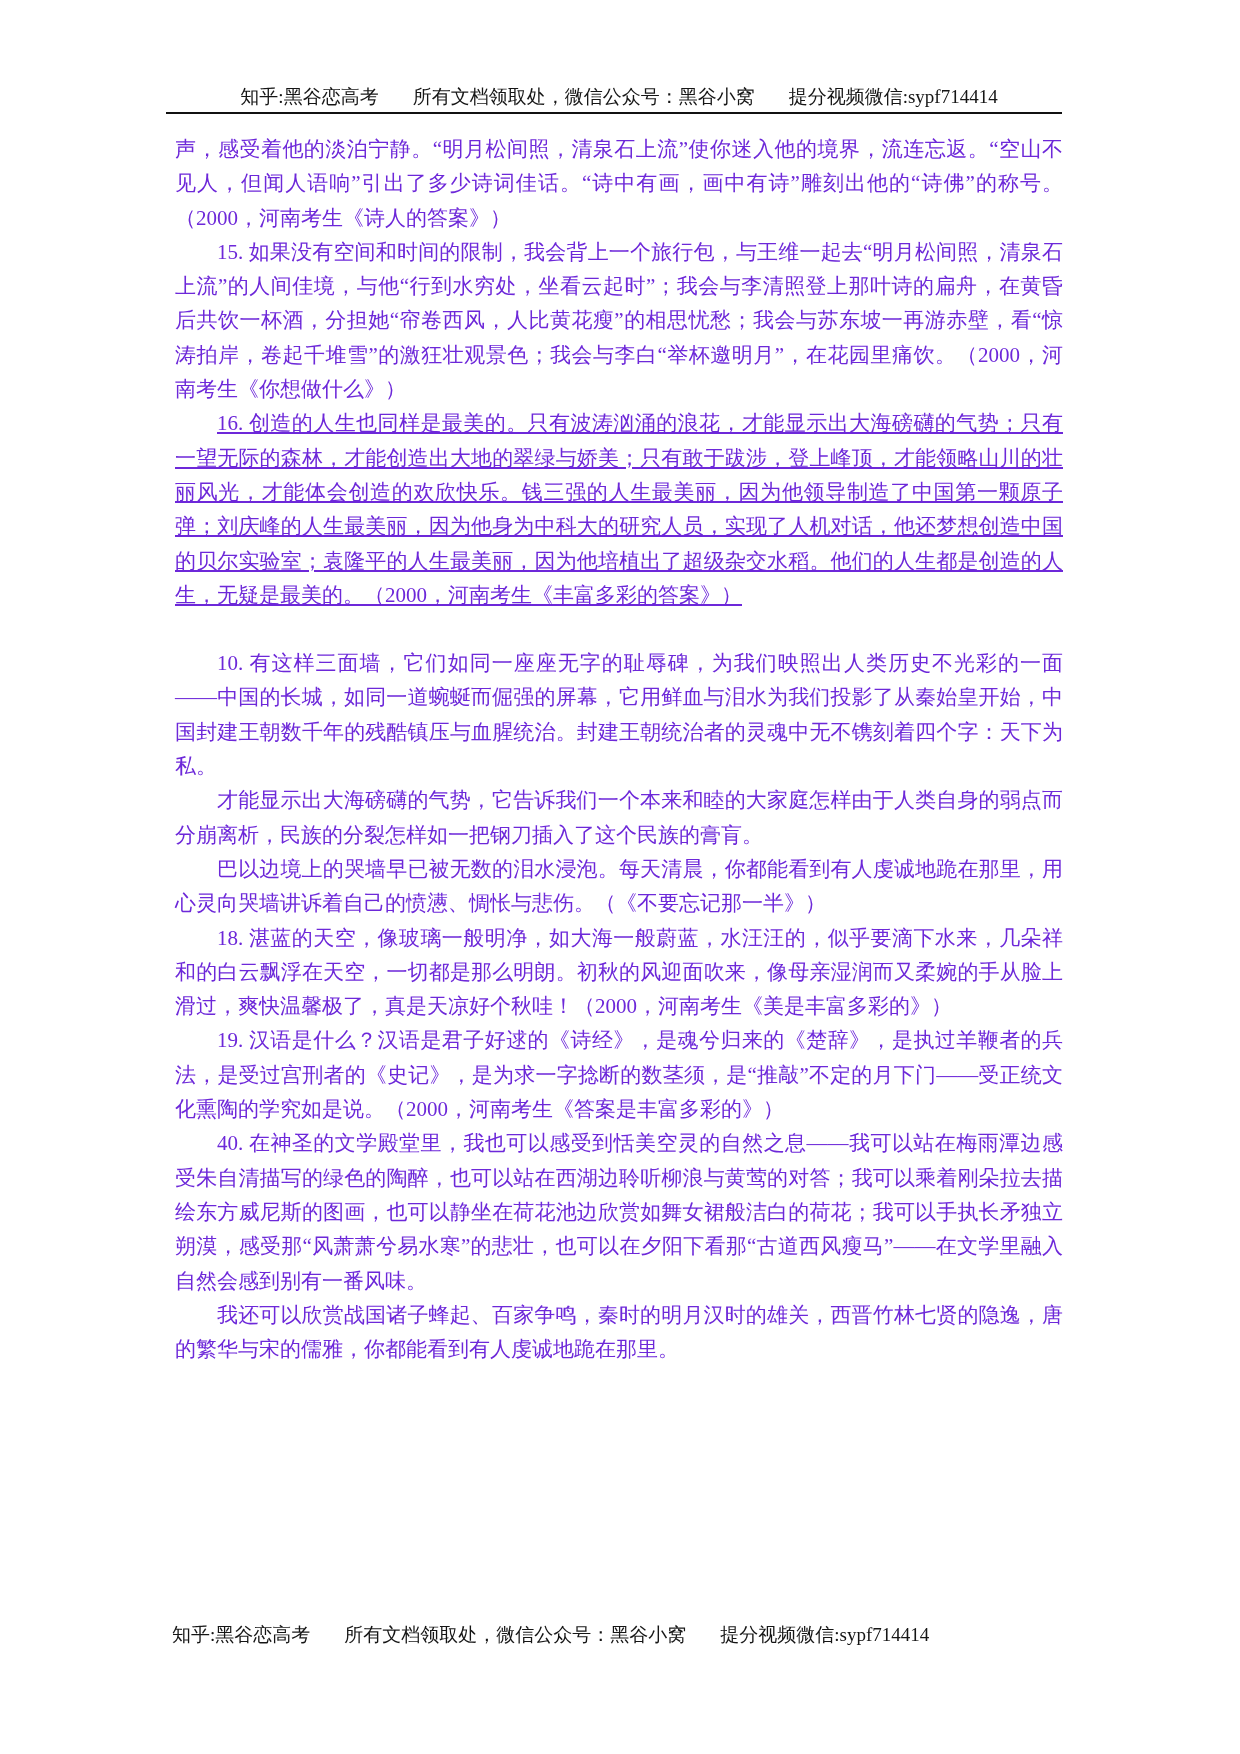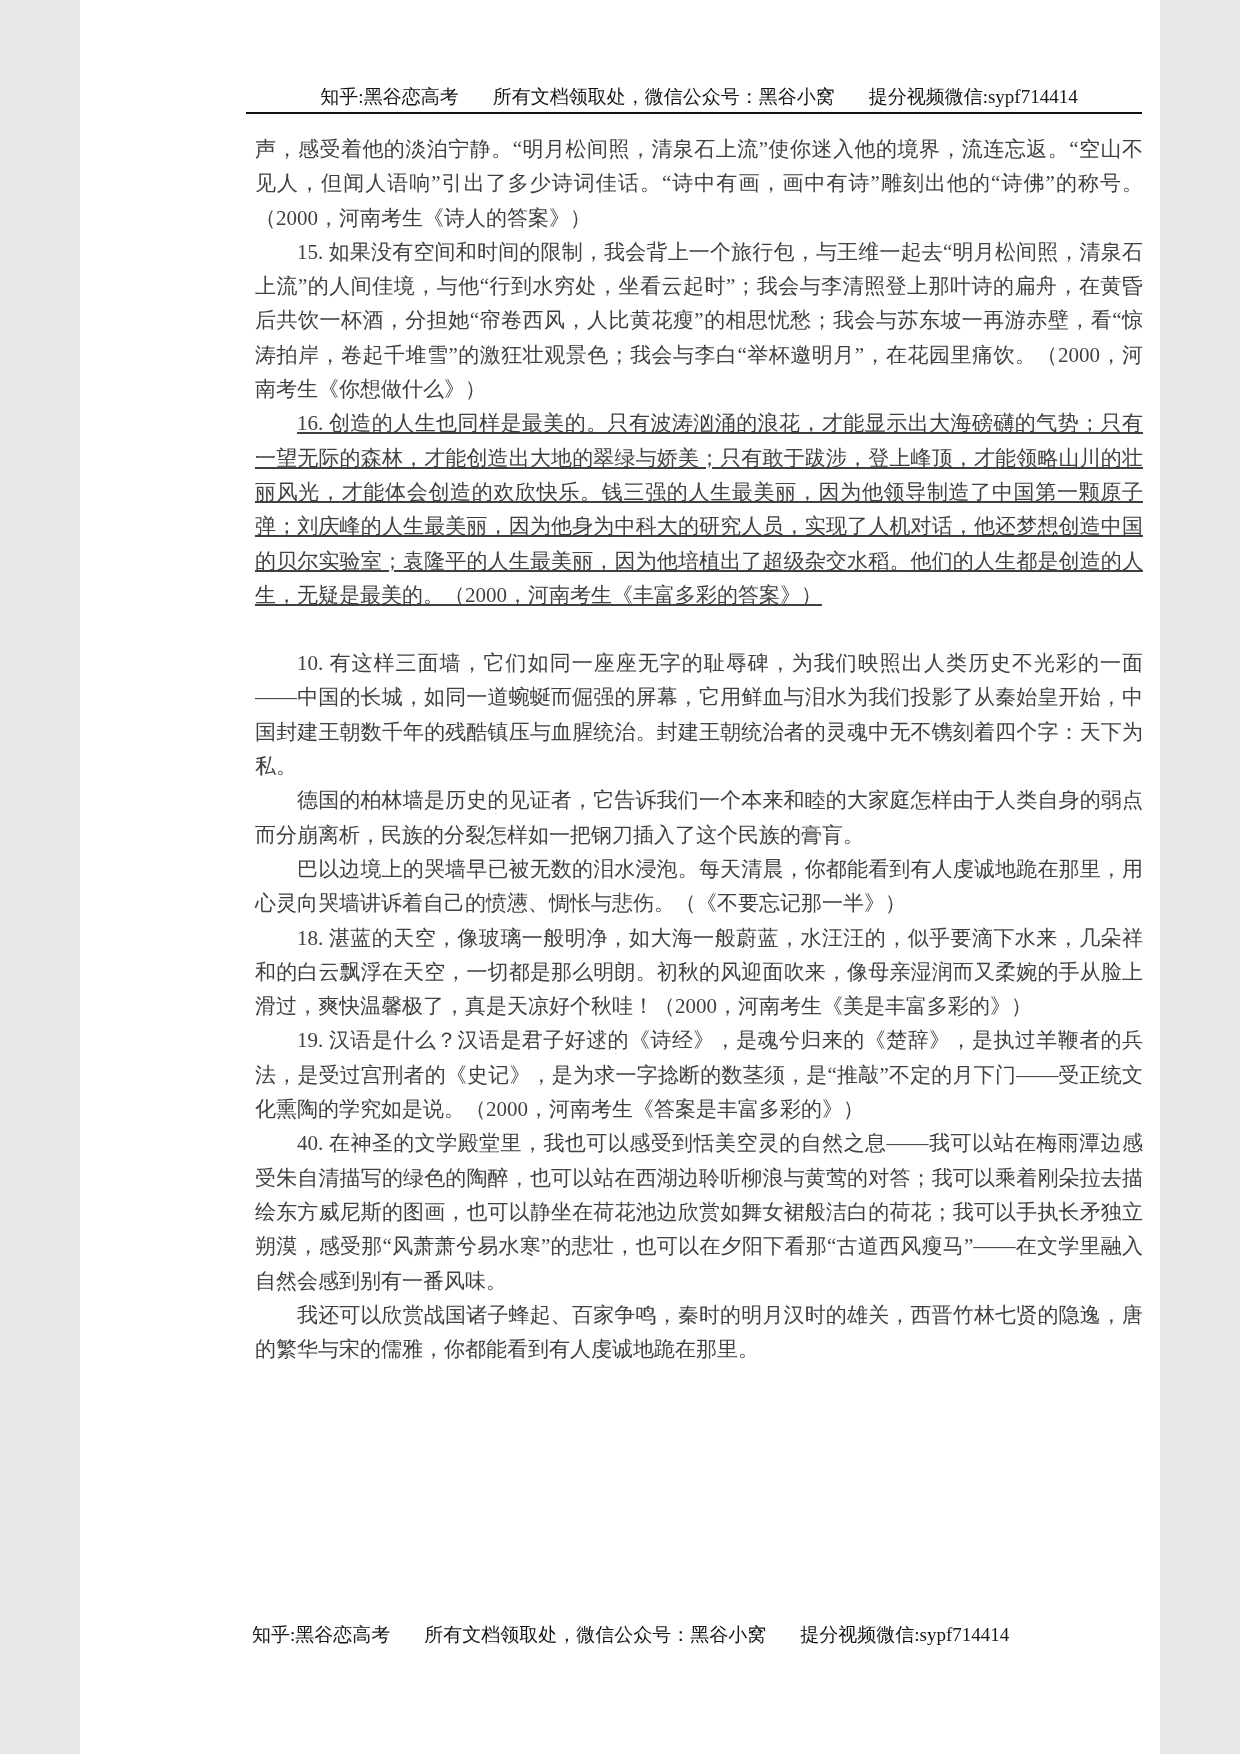--- a/index.html
+++ b/index.html
@@ -1,19 +1,19 @@
 <!DOCTYPE html>
 <html lang="zh"><head>
 <meta charset="utf-8">
 <style>
   html, body { margin: 0; padding: 0; }
   body { background: #e8e8e8; }
   .page {
     position: relative;
-    width: 1080px;
+    width: 1240px;
     height: 1754px;
     margin: 0 auto;
     background: #ffffff;
     font-family: "Liberation Serif", "DejaVu Serif", serif;
     color: #1a1a1a;
     overflow: hidden;
   }
   .page-header {
     position: absolute;
     top: 84px;
@@ -35,21 +35,21 @@
     border-top: 2px solid #111111;
   }
   .doc-content {
     position: absolute;
     top: 132px;
     left: 175px;
     width: 888px;
     font-size: 21px;
     line-height: 34.3px;
     text-align: justify;
-    color: #404040;
+    color: #6d28d9;
   }
   .doc-content p { margin: 0; }
   .doc-content p.indent { text-indent: 2em; }
   .doc-content p.gap-after { margin-bottom: 34px; text-decoration: underline; }
   .page-footer {
     position: absolute;
     top: 1622px;
     left: 172px;
     display: flex;
     gap: 34px;
@@ -68,21 +68,21 @@
     <span>所有文档领取处，微信公众号：黑谷小窝</span>
     <span>提分视频微信:sypf714414</span>
   </div>
   <div class="header-rule"></div>
 
   <div class="doc-content">
     <p>声，感受着他的淡泊宁静。“明月松间照，清泉石上流”使你迷入他的境界，流连忘返。“空山不见人，但闻人语响”引出了多少诗词佳话。“诗中有画，画中有诗”雕刻出他的“诗佛”的称号。（2000，河南考生《诗人的答案》）</p>
     <p class="indent">15. 如果没有空间和时间的限制，我会背上一个旅行包，与王维一起去“明月松间照，清泉石上流”的人间佳境，与他“行到水穷处，坐看云起时”；我会与李清照登上那叶诗的扁舟，在黄昏后共饮一杯酒，分担她“帘卷西风，人比黄花瘦”的相思忧愁；我会与苏东坡一再游赤壁，看“惊涛拍岸，卷起千堆雪”的激狂壮观景色；我会与李白“举杯邀明月”，在花园里痛饮。（2000，河南考生《你想做什么》）</p>
     <p class="indent gap-after">16. 创造的人生也同样是最美的。只有波涛汹涌的浪花，才能显示出大海磅礴的气势；只有一望无际的森林，才能创造出大地的翠绿与娇美；只有敢于跋涉，登上峰顶，才能领略山川的壮丽风光，才能体会创造的欢欣快乐。钱三强的人生最美丽，因为他领导制造了中国第一颗原子弹；刘庆峰的人生最美丽，因为他身为中科大的研究人员，实现了人机对话，他还梦想创造中国的贝尔实验室；袁隆平的人生最美丽，因为他培植出了超级杂交水稻。他们的人生都是创造的人生，无疑是最美的。（2000，河南考生《丰富多彩的答案》）</p>
     <p class="indent">10. 有这样三面墙，它们如同一座座无字的耻辱碑，为我们映照出人类历史不光彩的一面——中国的长城，如同一道蜿蜒而倔强的屏幕，它用鲜血与泪水为我们投影了从秦始皇开始，中国封建王朝数千年的残酷镇压与血腥统治。封建王朝统治者的灵魂中无不镌刻着四个字：天下为私。</p>
-    <p class="indent">德国的柏林墙是历史的见证者，它告诉我们一个本来和睦的大家庭怎样由于人类自身的弱点而分崩离析，民族的分裂怎样如一把钢刀插入了这个民族的膏肓。</p>
+    <p class="indent">才能显示出大海磅礴的气势，它告诉我们一个本来和睦的大家庭怎样由于人类自身的弱点而分崩离析，民族的分裂怎样如一把钢刀插入了这个民族的膏肓。</p>
     <p class="indent">巴以边境上的哭墙早已被无数的泪水浸泡。每天清晨，你都能看到有人虔诚地跪在那里，用心灵向哭墙讲诉着自己的愤懑、惆怅与悲伤。（《不要忘记那一半》）</p>
     <p class="indent">18. 湛蓝的天空，像玻璃一般明净，如大海一般蔚蓝，水汪汪的，似乎要滴下水来，几朵祥和的白云飘浮在天空，一切都是那么明朗。初秋的风迎面吹来，像母亲湿润而又柔婉的手从脸上滑过，爽快温馨极了，真是天凉好个秋哇！（2000，河南考生《美是丰富多彩的》）</p>
     <p class="indent">19. 汉语是什么？汉语是君子好逑的《诗经》，是魂兮归来的《楚辞》，是执过羊鞭者的兵法，是受过宫刑者的《史记》，是为求一字捻断的数茎须，是“推敲”不定的月下门——受正统文化熏陶的学究如是说。（2000，河南考生《答案是丰富多彩的》）</p>
     <p class="indent">40. 在神圣的文学殿堂里，我也可以感受到恬美空灵的自然之息——我可以站在梅雨潭边感受朱自清描写的绿色的陶醉，也可以站在西湖边聆听柳浪与黄莺的对答；我可以乘着刚朵拉去描绘东方威尼斯的图画，也可以静坐在荷花池边欣赏如舞女裙般洁白的荷花；我可以手执长矛独立朔漠，感受那“风萧萧兮易水寒”的悲壮，也可以在夕阳下看那“古道西风瘦马”——在文学里融入自然会感到别有一番风味。</p>
     <p class="indent">我还可以欣赏战国诸子蜂起、百家争鸣，秦时的明月汉时的雄关，西晋竹林七贤的隐逸，唐的繁华与宋的儒雅，你都能看到有人虔诚地跪在那里。</p>
   </div>
 
   <div class="page-footer">
     <span>知乎:黑谷恋高考</span>
     <span>所有文档领取处，微信公众号：黑谷小窝</span>

